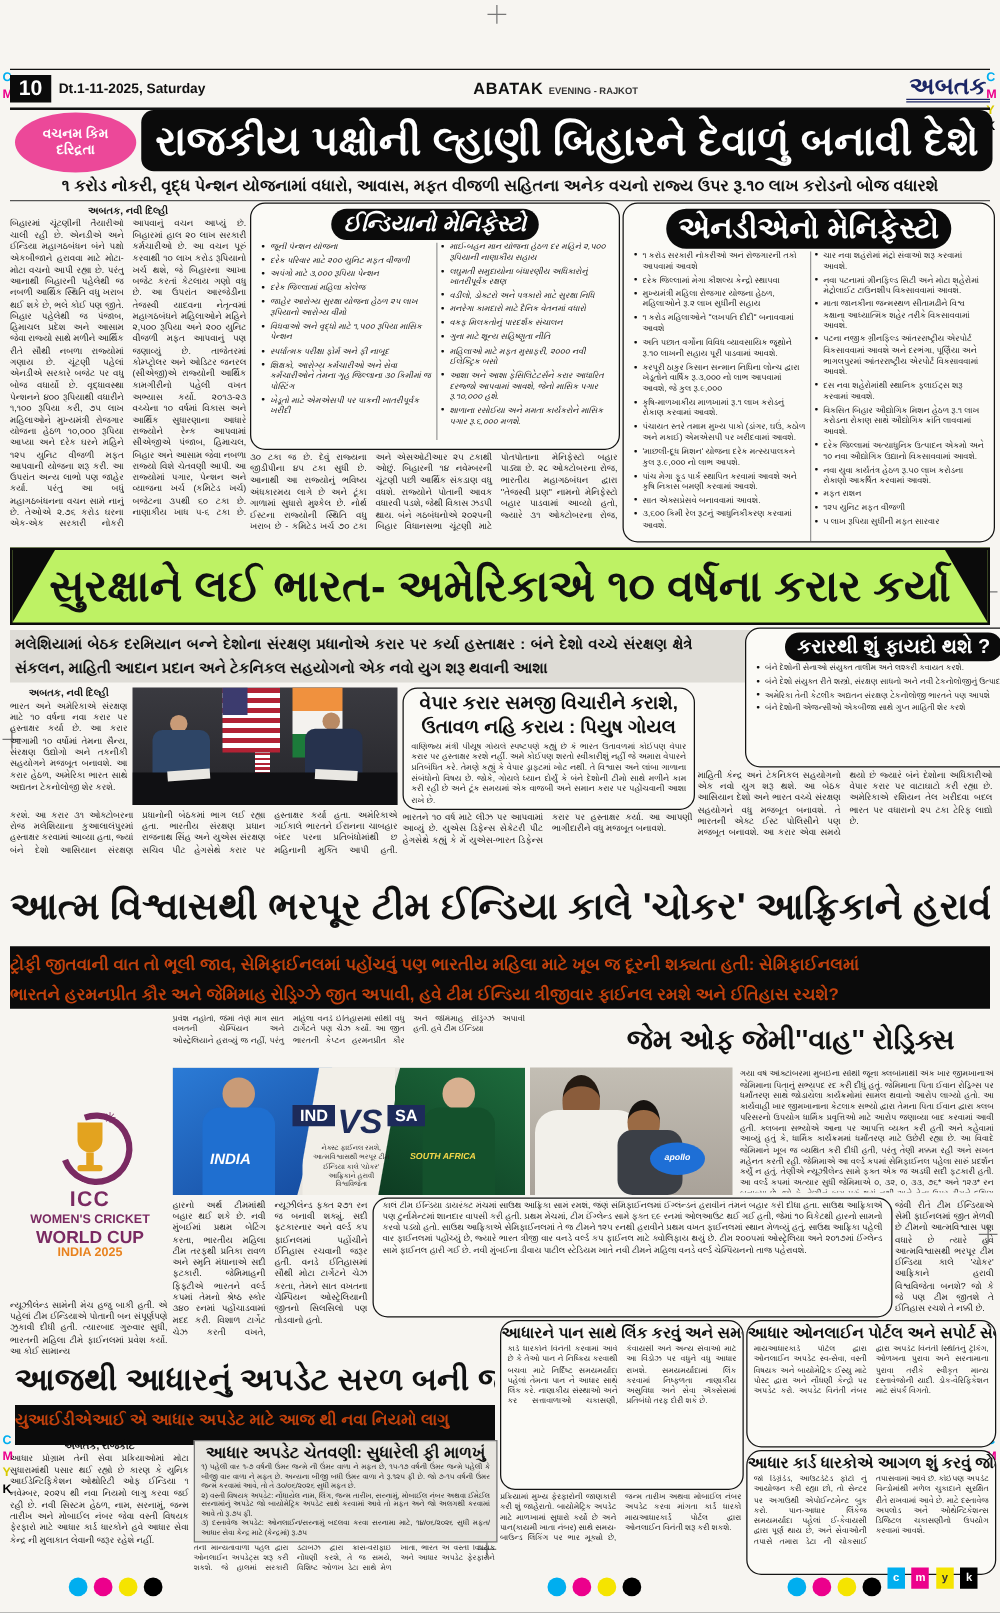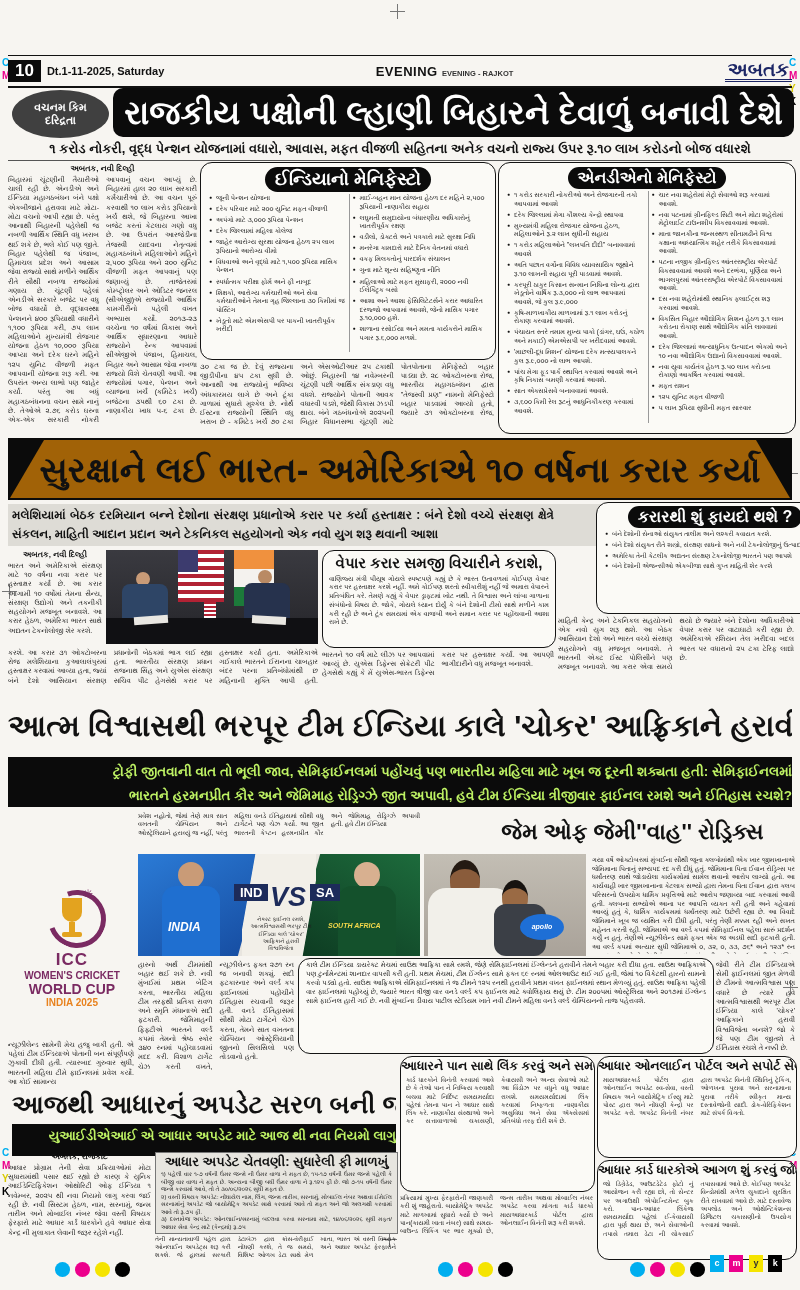--- a/index.html
+++ b/index.html
@@ -3,36 +3,36 @@
 <meta charset="utf-8">
 <style>
   html,body{margin:0;padding:0;background:#888;}
   .page{position:relative;width:800px;height:1290px;background:#f7f5f1;margin:0 auto;
         font-family:"Liberation Sans",sans-serif;color:#111;overflow:hidden;}
   .abs{position:absolute;}
   .txt{font-size:7px;line-height:1.32;text-align:justify;overflow:hidden;}
   .cols2{column-count:2;column-gap:7px;}
   .cols3{column-count:3;column-gap:7px;}
   .dateline{font-weight:bold;text-align:center;font-size:8px;margin-bottom:1px;}
-  .blackbar{background:#0b0b0b;color:#bef264;text-align:right;font-weight:bold;}
+  .blackbar{background:#0b0b0b;color:#c2410c;text-align:left;font-weight:bold;}
   .roundbox{border:1.6px solid #141414;border-radius:12px;background:#fbfaf6;overflow:hidden;}
   .pillheader{background:#0b0b0b;color:#fff;border-radius:16px;font-weight:bold;text-align:center;
               margin:4px auto 2px auto;padding:2px 10px;width:fit-content;max-width:92%;}
   ul.manifest{margin:2px 6px;padding:0 0 0 2px;list-style:none;font-size:6.6px;line-height:1.3;text-align:left;}
   ul.manifest li{margin:0 0 2.5px 0;padding-left:7px;position:relative;}
   ul.manifest li::before{content:"●";position:absolute;left:0;top:0;font-size:5px;}
   .crosshair{width:15px;height:15px;}
   .crosshair::before{content:"";position:absolute;left:7px;top:0;width:1px;height:15px;background:#777;}
   .crosshair::after{content:"";position:absolute;top:7px;left:0;height:1px;width:15px;background:#777;}
   .regletter{font-size:10px;font-weight:bold;line-height:13px;}
   .dotgroup{display:flex;gap:5px;}
   .dot{width:15px;height:15px;border-radius:50%;}
   .sq{width:14px;height:17px;display:inline-block;text-align:center;font-size:9px;font-weight:bold;line-height:17px;margin-right:1px;}
   .headline-black{background:#0b0b0b;color:#fff;border-radius:10px;text-align:center;font-weight:bold;}
-  .tri-box{border:2.5px solid #0b0b0b;background:#a16207;text-align:center;font-weight:bold;position:absolute;}
+  .tri-box{border:2.5px solid #0b0b0b;background:#bef264;text-align:center;font-weight:bold;position:absolute;}
   .tri{position:absolute;top:0;width:0;height:0;}
   .photo{overflow:hidden;position:absolute;}
 </style>
 </head>
 <body>
 
 <div class="page">
 
   <div class="abs crosshair" style="left:390px;top:4px;"></div>
   <div class="abs crosshair" style="left:2px;top:584px;"></div>
@@ -60,39 +60,39 @@
     <div class="regletter" style="color:#00aeef;">C</div>
     <div class="regletter" style="color:#ec008c;">M</div>
     <div class="regletter" style="color:#d8ca00;">Y</div>
     <div class="regletter" style="color:#000;">K</div>
   </div>
 
   <div class="abs" style="left:8px;top:55px;width:784px;height:30px;border-top:1.5px solid #111;border-bottom:2.5px solid #111;display:flex;align-items:center;">
     <div style="background:#0b0b0b;color:#fff;font-weight:bold;font-size:17px;padding:1px 7px;margin-right:6px;">10</div>
     <div style="font-size:11px;font-weight:bold;">Dt.1-11-2025, Saturday</div>
     <div style="flex:1;text-align:center;">
-      <span style="font-weight:bold;font-size:13px;letter-spacing:.5px;">EVENING</span>
+      <span style="font-weight:bold;font-size:13px;letter-spacing:.5px;">ABATAK</span>
       <span style="font-size:7.5px;font-weight:bold;color:#333;">EVENING - RAJKOT</span>
     </div>
     <div style="font-weight:bold;font-size:19px;color:#1c2666;border-bottom:3px double #1c2666;line-height:1.05;padding:0 3px;">અબતક</div>
   </div>
 
-  <div class="abs" style="left:12px;top:90px;width:97px;height:48px;background:#404040;color:#fff;border-radius:50%;display:flex;flex-direction:column;align-items:center;justify-content:center;font-weight:bold;font-size:11px;line-height:1.2;">
+  <div class="abs" style="left:12px;top:90px;width:97px;height:48px;background:#ec4899;color:#fff;border-radius:50%;display:flex;flex-direction:column;align-items:center;justify-content:center;font-weight:bold;font-size:11px;line-height:1.2;">
     <span>વચનમ કિમ</span>
     <span>દરિદ્રતા</span>
   </div>
   <div class="abs headline-black" style="left:113px;top:88px;width:681px;height:49px;font-size:33px;line-height:49px;">રાજકીય પક્ષોની લ્હાણી બિહારને દેવાળું બનાવી દેશે</div>
   <div class="abs" style="left:8px;top:141px;width:784px;height:19px;border-bottom:1px solid #555;font-weight:bold;font-size:13px;text-align:center;white-space:nowrap;overflow:hidden;">૧ કરોડ નોકરી, વૃદ્ધ પેન્શન યોજનામાં વધારો, આવાસ, મફત વીજળી સહિતના અનેક વચનો રાજ્ય ઉપર રૂ.૧૦ લાખ કરોડનો બોજ વધારશે</div>
 
   <div class="abs" style="left:8px;top:164px;width:189px;height:268px;">
     <div class="dateline">અબતક, નવી દિલ્હી</div>
     <div class="txt cols2" style="height:255px;">બિહારમાં ચૂંટણીની તૈયારીઓ ચાલી રહી છે. એનડીએ અને ઈન્ડિયા મહાગઠબંધન બંને પક્ષો એકબીજાને હરાવવા માટે મોટા-મોટા વચનો આપી રહ્યા છે. પરંતુ આનાથી બિહારની પહેલેથી જ નબળી આર્થિક સ્થિતિ વધુ ખરાબ થઈ શકે છે, ભલે કોઈ પણ જીતે. બિહાર પહેલેથી જ પંજાબ, હિમાચલ પ્રદેશ અને આસામ જેવા રાજ્યો સાથે મળીને આર્થિક રીતે સૌથી નબળા રાજ્યોમાં ગણાય છે. ચૂંટણી પહેલાં એનડીએ સરકારે બજેટ પર વધુ બોજ વધાર્યો છે. વૃદ્ધાવસ્થા પેન્શનને ૪૦૦ રૂપિયાથી વધારીને ૧,૧૦૦ રૂપિયા કરી, ૭૫ લાખ મહિલાઓને મુખ્યમંત્રી રોજગાર યોજના હેઠળ ૧૦,૦૦૦ રૂપિયા આપ્યા અને દરેક ઘરને મહિને ૧૨૫ યુનિટ વીજળી મફત આપવાની યોજના શરૂ કરી. આ ઉપરાંત અન્ય લાભો પણ જાહેર કર્યા. પરંતુ આ બધું મહાગઠબંધનના વચન સામે નાનું છે. તેઓએ ૨.૭૬ કરોડ ઘરના એક-એક સરકારી નોકરી આપવાનું વચન આપ્યું છે. બિહારમાં હાલ ૨૦ લાખ સરકારી કર્મચારીઓ છે. આ વચન પૂરું કરવાથી ૧૦ લાખ કરોડ રૂપિયાનો ખર્ચ થશે, જે બિહારના આખા બજેટ કરતાં કેટલાય ગણો વધુ છે. આ ઉપરાંત આરજેડીના તેજસ્વી યાદવના નેતૃત્વમાં મહાગઠબંધને મહિલાઓને મહિને ૨,૫૦૦ રૂપિયા અને ૨૦૦ યુનિટ વીજળી મફત આપવાનું પણ જણાવ્યું છે. તાજેતરમાં કોમ્પ્ટ્રોલર અને ઓડિટર જનરલ (સીએજી)એ રાજ્યોની આર્થિક કામગીરીનો પહેલી વખત અભ્યાસ કર્યો. ૨૦૧૩-૨૩ વચ્ચેના ૧૦ વર્ષમાં વિકાસ અને આર્થિક સુધારણાના આધારે રાજ્યોને રેન્ક આપવામાં સીએજીએ પંજાબ, હિમાચલ, બિહાર અને આસામ જેવા નબળા રાજ્યો વિશે ચેતવણી આપી. આ રાજ્યોમાં પગાર, પેન્શન અને વ્યાજના ખર્ચ (કમિટેડ ખર્ચ) બજેટના ૩૫થી ૬૦ ટકા છે. નાણાકીય ખાધ ૫-૬ ટકા છે. રાજ્યની પોતાની કર આવક ઓછી છે.</div>
   </div>
 
-  <div class="abs roundbox" style="left:200px;top:162px;width:294px;height:196px;">
+  <div class="abs roundbox" style="left:200px;top:162px;width:294px;height:196px;font-style:italic;">
     <div class="pillheader" style="font-size:18px;">ઈન્ડિયાનો મેનિફેસ્ટો</div>
     <ul class="manifest cols2" style="column-rule:1px solid #999;height:158px;overflow:hidden;">
       <li>જૂની પેન્શન યોજના</li>
       <li>દરેક પરિવાર માટે ૨૦૦ યુનિટ મફત વીજળી</li>
       <li>અપંગો માટે ૩,૦૦૦ રૂપિયા પેન્શન</li>
       <li>દરેક જિલ્લામાં મહિલા કોલેજ</li>
       <li>જાહેર આરોગ્ય સુરક્ષા યોજના હેઠળ ૨૫ લાખ રૂપિયાનો આરોગ્ય વીમો</li>
       <li>વિધવાઓ અને વૃદ્ધો માટે ૧,૫૦૦ રૂપિયા માસિક પેન્શન</li>
       <li>સ્પર્ધાત્મક પરીક્ષા ફોર્મ અને ફી નાબૂદ</li>
       <li>શિક્ષકો, આરોગ્ય કર્મચારીઓ અને સેવા કર્મચારીઓને તેમના ગૃહ જિલ્લાના ૩૦ કિમીમાં જ પોસ્ટિંગ</li>
@@ -106,21 +106,21 @@
       <li>મહિલાઓ માટે મફત મુસાફરી, ૨૦૦૦ નવી ઈલેક્ટ્રિક બસો</li>
       <li>આશા અને આશા ફેસિલિટેટર્સને કરાર આધારિત દરજ્જો આપવામાં આવશે, જેનો માસિક પગાર રૂ.૧૦,૦૦૦ હશે.</li>
       <li>શાળાના રસોઈયા અને મમતા કાર્યકરોને માસિક પગાર રૂ.૬,૦૦૦ મળશે.</li>
 
     </ul>
   </div>
 
   <div class="abs txt cols3" style="left:200px;top:362px;width:294px;height:70px;">૩૦ ટકા જ છે. દેવું રાજ્યના જીડીપીના ૪૫ ટકા સુધી છે. આનાથી આ રાજ્યોનું ભવિષ્ય અંધકારમય લાગે છે અને ટૂંકા ગાળામાં સુધારો મુશ્કેલ છે. નોર્થ ઈસ્ટના રાજ્યોની સ્થિતિ વધુ ખરાબ છે - કમિટેડ ખર્ચ ૭૦ ટકા અને એસઓટીઆર ૨૫ ટકાથી ઓછું. બિહારની ૧૪ નવેમ્બરની ચૂંટણી પછી આર્થિક સંકડાણ વધુ વધશે. રાજ્યોને પોતાની આવક વધારવી પડશે, જેથી વિકાસ ઝડપી થાય. બંને ગઠબંધનોએ ૨૦૨૫ની બિહાર વિધાનસભા ચૂંટણી માટે પોતપોતાના મેનિફેસ્ટો બહાર પાડ્યા છે. ૨૮ ઓક્ટોબરના રોજ, ભારતીય મહાગઠબંધન દ્વારા ''તેજસ્વી પ્રણ'' નામનો મેનિફેસ્ટો બહાર પાડવામાં આવ્યો હતો, જ્યારે ૩૧ ઓક્ટોબરના રોજ, એનડીએ ગઠબંધને તેનો ''સંકલ્પ પત્ર'' બહાર પાડ્યો હતો.</div>
 
   <div class="abs roundbox" style="left:498px;top:162px;width:296px;height:270px;">
-    <div class="pillheader" style="font-size:16px;">એનડીએનો મેનિફેસ્ટો</div>
+    <div class="pillheader" style="font-size:24px;">એનડીએનો મેનિફેસ્ટો</div>
     <ul class="manifest cols2" style="column-rule:1px solid #999;height:232px;overflow:hidden;">
       <li>૧ કરોડ સરકારી નોકરીઓ અને રોજગારની તકો આપવામાં આવશે</li>
       <li>દરેક જિલ્લામાં મેગા કૌશલ્ય કેન્દ્રો સ્થાપવા</li>
       <li>મુખ્યમંત્રી મહિલા રોજગાર યોજના હેઠળ, મહિલાઓને રૂ.૨ લાખ સુધીની સહાય</li>
       <li>૧ કરોડ મહિલાઓને ''લખપતિ દીદી'' બનાવવામાં આવશે</li>
       <li>અતિ પછાત વર્ગોના વિવિધ વ્યાવસાયિક જૂથોને રૂ.૧૦ લાખની સહાય પૂરી પાડવામાં આવશે.</li>
       <li>કરપૂરી ઠાકુર કિસાન સન્માન નિધિના લોન્ચ દ્વારા ખેડૂતોને વાર્ષિક રૂ.૩,૦૦૦ નો લાભ આપવામાં આવશે, જે કુલ રૂ.૯,૦૦૦</li>
       <li>કૃષિ-માળખાકીય માળખામાં રૂ.૧ લાખ કરોડનું રોકાણ કરવામાં આવશે.</li>
       <li>પંચાયત સ્તરે તમામ મુખ્ય પાકો (ડાંગર, ઘઉં, કઠોળ અને મકાઈ) એમએસપી પર ખરીદવામાં આવશે.</li>
       <li>'માછલી-દૂધ મિશન' યોજના દરેક મત્સ્યપાલકને કુલ રૂ.૯,૦૦૦ નો લાભ આપશે.</li>
@@ -177,20 +177,21 @@
     <div class="abs" style="left:138px;top:33px;width:46px;height:37px;border-radius:8px 8px 0 0;background:#26324d;"></div>
     <div class="abs" style="left:0;top:68px;width:212px;height:26px;background:#101013;"></div>
     <div class="abs" style="left:28px;top:66px;width:34px;height:8px;background:#e9e7e2;transform:rotate(-4deg);"></div>
     <div class="abs" style="left:146px;top:66px;width:34px;height:8px;background:#e9e7e2;transform:rotate(3deg);"></div>
     <div class="abs" style="left:98px;top:52px;width:12px;height:16px;background:repeating-linear-gradient(#b22234 0 2px,#fff 2px 4px);"></div>
   </div>
 
   <div class="abs roundbox" style="left:322px;top:550px;width:232px;height:96px;">
     <div style="font-weight:bold;font-size:15px;text-align:center;line-height:1.25;margin-top:3px;">
       <div>વેપાર કરાર સમજી વિચારીને કરાશે,</div>
+      <div>ઉતાવળ નહિ કરાય : પિયુષ ગોયલ</div>
     </div>
     <div class="txt" style="margin:2px 6px;height:50px;font-size:6.6px;">વાણિજ્ય મંત્રી પીયૂષ ગોયલે સ્પષ્ટપણે કહ્યું છે કે ભારત ઉતાવળમાં કોઈપણ વેપાર કરાર પર હસ્તાક્ષર કરશે નહીં. અમે કોઈપણ શરતો સ્વીકારીશું નહીં જે અમારા વેપારને પ્રતિબંધિત કરે. તેમણે કહ્યું કે વેપાર ડ્રાફ્ટમાં ખોટ નથી. તે વિશ્વાસ અને લાંબા ગાળાના સંબંધોનો વિષય છે. જોકે, ગોયલે ધ્યાન દોર્યું કે બંને દેશોની ટીમો સાથે મળીને કામ કરી રહી છે અને ટૂંક સમયમાં એક વાજબી અને સમાન કરાર પર પહોંચવાની આશા રાખે છે.</div>
   </div>
   <div class="abs txt cols2" style="left:322px;top:650px;width:232px;height:42px;">ભારતને ૧૦ વર્ષ માટે લીઝ પર આપવામાં આવ્યું છે. યુએસ ડિફેન્સ સેક્રેટરી પીટ હેગસેથે કહ્યું કે મેં યુએસ-ભારત ડિફેન્સ કરાર પર હસ્તાક્ષર કર્યા. આ આપણી ભાગીદારીને વધુ મજબૂત બનાવશે.</div>
   <div class="abs txt cols3" style="left:8px;top:648px;width:310px;height:44px;">કરશે. આ કરાર ૩૧ ઓક્ટોબરના રોજ મલેશિયાના કુઆલાલંપુરમાં હસ્તાક્ષર કરવામાં આવ્યા હતા, જ્યાં બંને દેશો આસિયાન સંરક્ષણ પ્રધાનોની બેઠકમાં ભાગ લઈ રહ્યા હતા. ભારતીય સંરક્ષણ પ્રધાન રાજનાથ સિંહ અને યુએસ સંરક્ષણ સચિવ પીટ હેગસેથે કરાર પર હસ્તાક્ષર કર્યા હતા. અમેરિકાએ ગઈકાલે ભારતને ઈરાનના ચાબહાર બંદર પરના પ્રતિબંધોમાંથી છ મહિનાની મુક્તિ આપી હતી. કંપનીઓ પર દંડ લાદશે. આ બંદર રાજનાથ સિંહ સાથે ૧૦ વર્ષના આપણા બંને દેશો વચ્ચે સંકલન કરશે.</div>
 
   <div class="abs" style="left:8px;top:697px;width:784px;height:58px;font-weight:bold;font-size:30px;text-align:center;line-height:58px;white-space:nowrap;overflow:hidden;">આત્મ વિશ્વાસથી ભરપૂર ટીમ ઈન્ડિયા કાલે 'ચોકર' આફ્રિકાને હરાવી વિશ્વ વિજેતા બનશે?</div>
   <div class="abs blackbar" style="left:8px;top:757px;width:784px;height:50px;font-size:13.5px;line-height:1.75;padding-top:3px;box-sizing:border-box;">
     <div>ટ્રોફી જીતવાની વાત તો ભૂલી જાવ, સેમિફાઈનલમાં પહોંચવું પણ ભારતીય મહિલા માટે ખૂબ જ દૂરની શક્યતા હતી: સેમિફાઈનલમાં</div>
     <div>ભારતને હરમનપ્રીત કૌર અને જેમિમાહ રોડ્રિગ્ઝે જીત અપાવી, હવે ટીમ ઈન્ડિયા ત્રીજીવાર ફાઈનલ રમશે અને ઈતિહાસ રચશે?</div>

